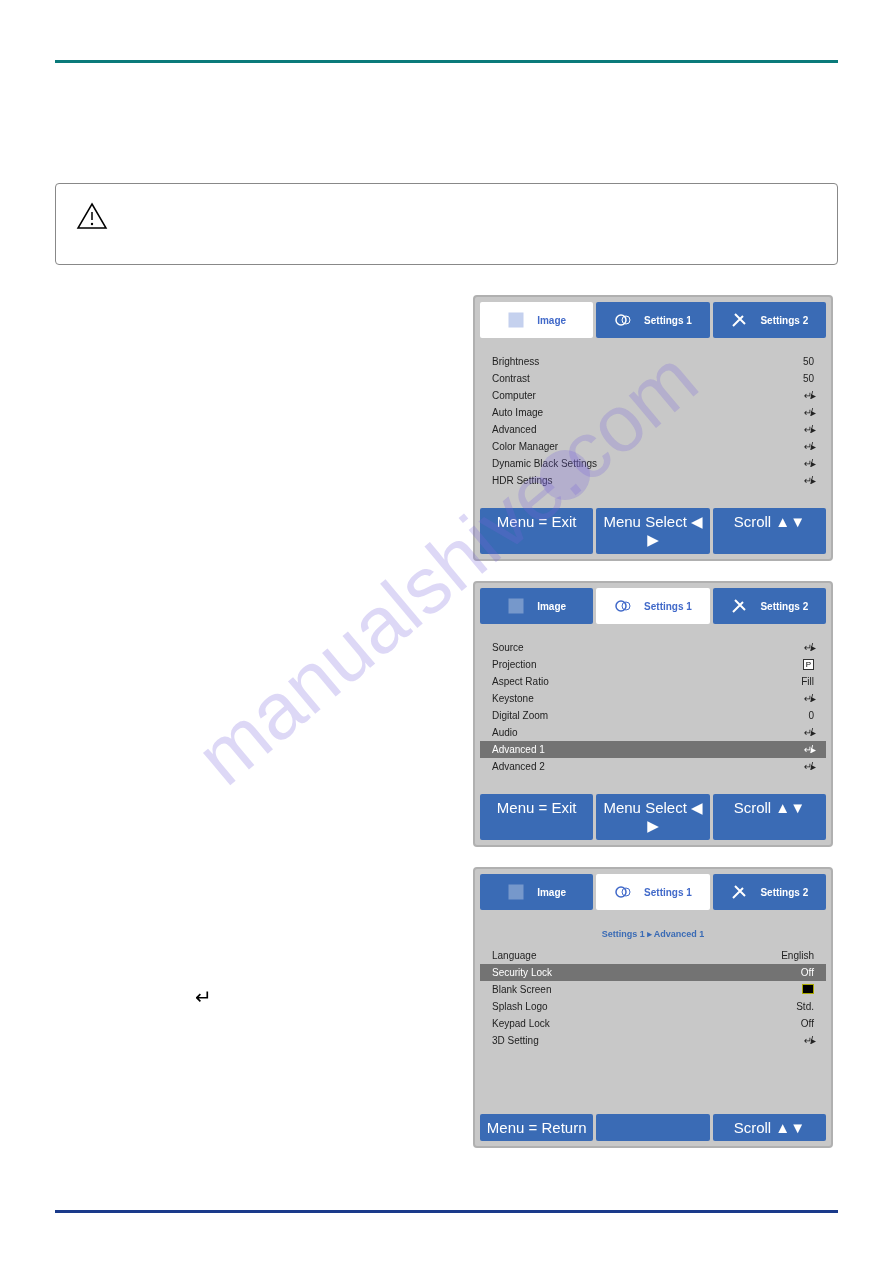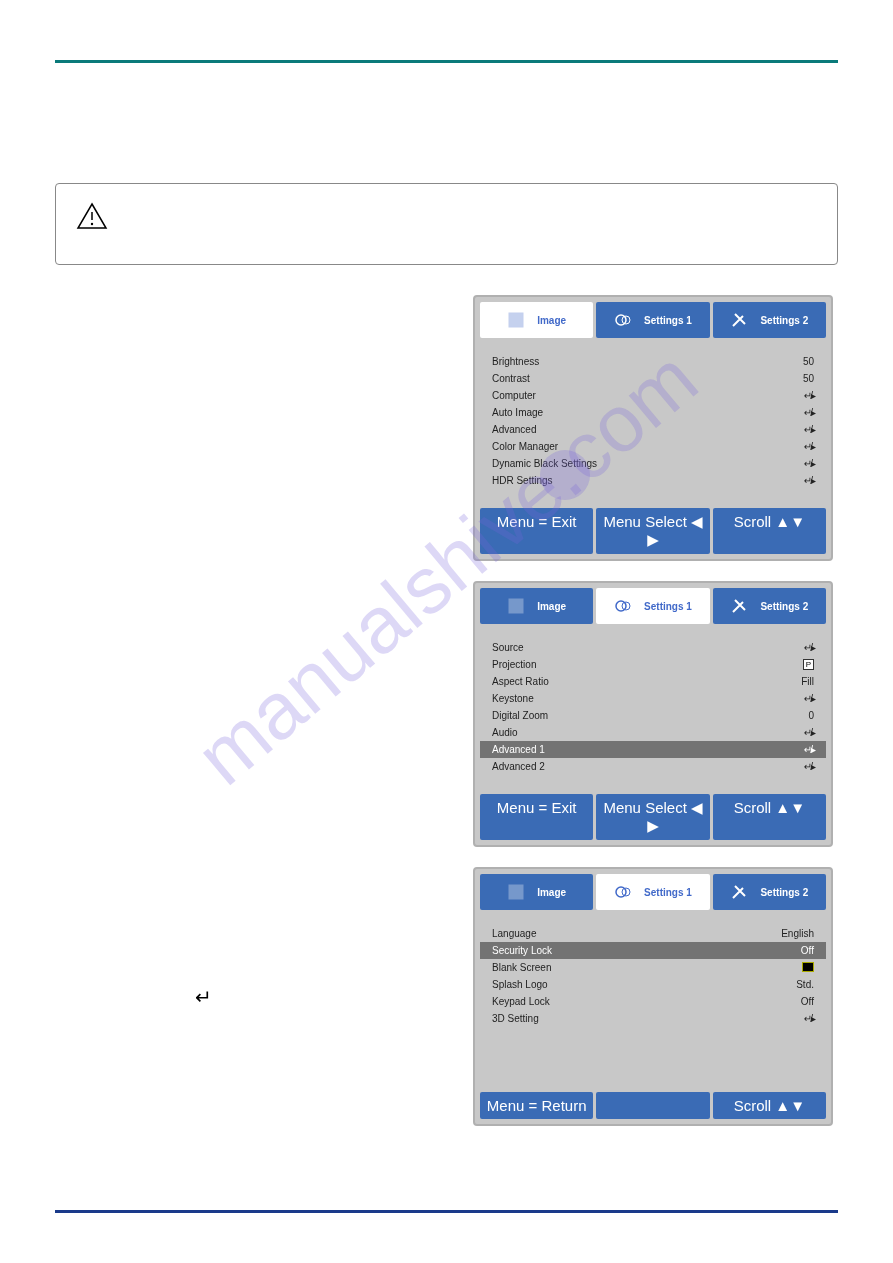--- a/index.html
+++ b/index.html
@@ -189,20 +189,21 @@
           <span>Settings 1</span>
         </div>
         <div class="tab inactive">
           <span class="tab-icon"><svg width="18" height="18">
                 <path d="M3 15 L13 5 M5 3 L15 13" stroke="#fff" stroke-width="2"></path>
               </svg></span>
           <span>Settings 2</span>
         </div>
       </div>
       <div class="osd-body">
+        <div class="breadcrumb">Settings 1 ▸ Advanced 1</div>
         <div class="row">
             <span>Language</span>
             <span>English</span>
           </div>
         <div class="row selected">
             <span>Security Lock</span>
             <span>Off</span>
           </div>
         <div class="row">
             <span>Blank Screen</span>

